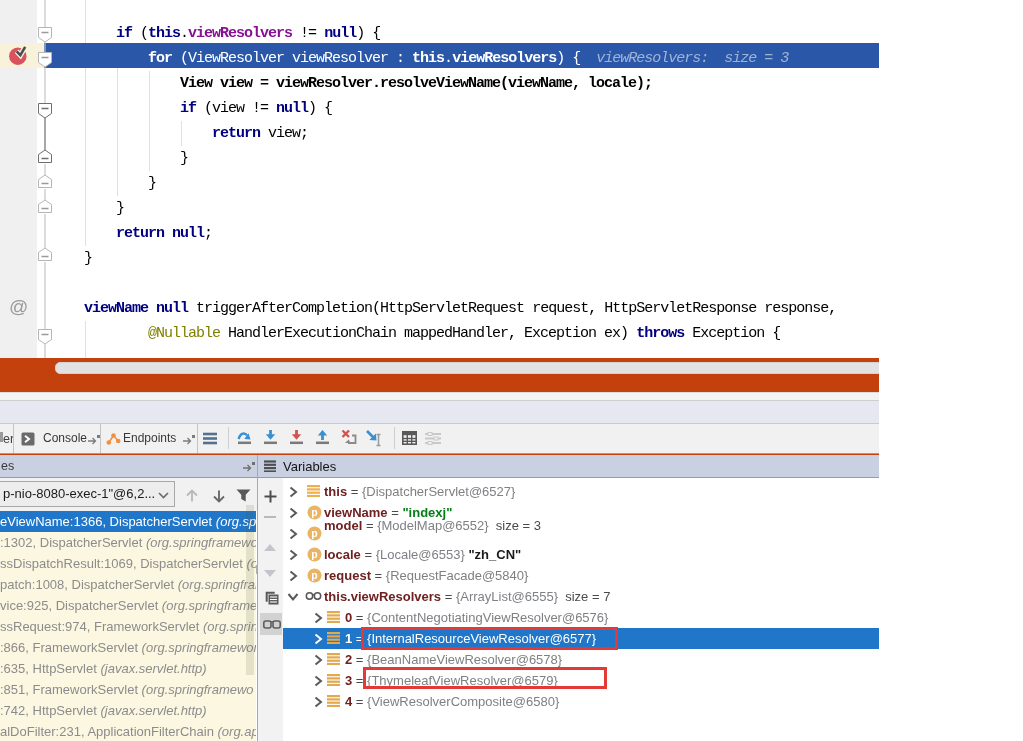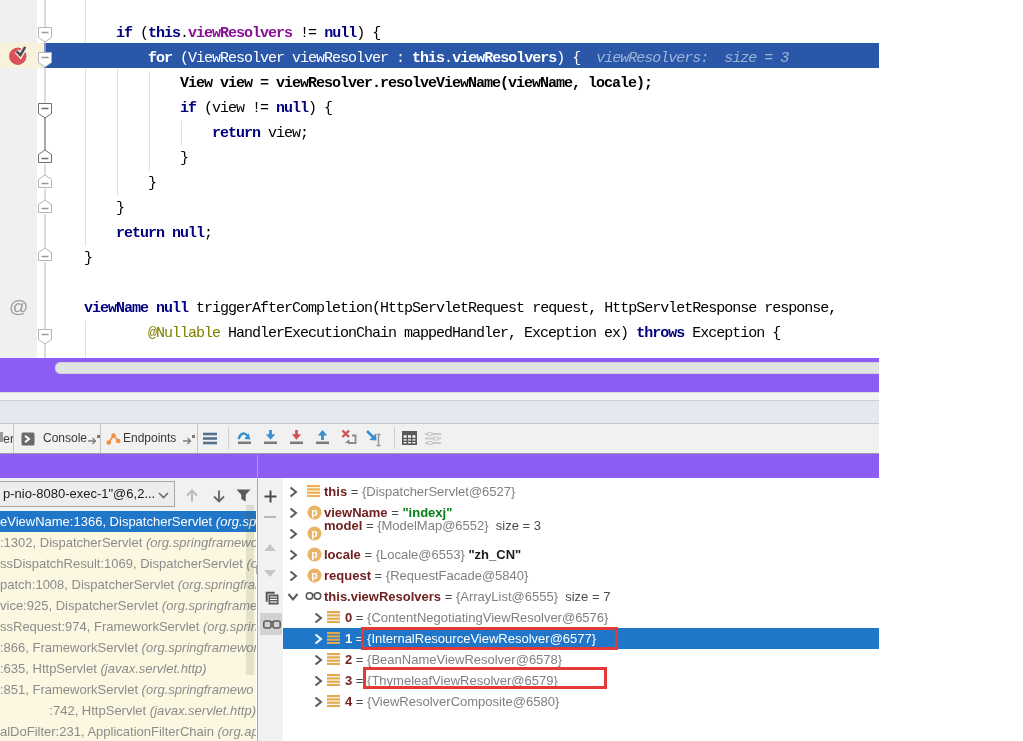--- a/index.html
+++ b/index.html
@@ -1,16 +1,16 @@
 <!DOCTYPE html>
 <html><head>
 <meta charset="utf-8">
 <style>
 html,body{margin:0;padding:0;}
-#root{position:relative;width:879px;height:741px;background:#8b5cf6;overflow:hidden;
+#root{position:relative;width:879px;height:741px;background:#c2410c;overflow:hidden;
   font-family:"Liberation Sans",sans-serif;}
 .abs{position:absolute;}
 
 #editor{position:absolute;left:0;top:0;width:1023px;height:358px;background:#fff;}
 .gutter{position:absolute;left:0;top:0;width:37px;height:358px;background:#f0f0f0;}
 .creamrow{position:absolute;left:0;top:42.5px;width:44px;height:25px;background:#f8f2da;}
 .bluerow{position:absolute;left:44px;top:42.5px;width:979px;height:25px;background:#2a57a8;}
 .guide{position:absolute;width:1px;background:#e0e0e0;}
 .codeline{position:absolute;left:52px;white-space:pre;font-family:"Liberation Mono",monospace;
   font-size:15px;letter-spacing:-1.0px;line-height:25px;height:25px;color:#000;}
@@ -199,20 +199,34 @@
     </svg>
     <svg class="abs" style="left:425px;top:8px;" width="16" height="13" viewBox="0 0 16 13">
       <line x1="0" y1="2" x2="16" y2="2" stroke="#c9c9c9" stroke-width="2"></line>
       <line x1="0" y1="6.5" x2="16" y2="6.5" stroke="#c9c9c9" stroke-width="2"></line>
       <line x1="0" y1="11" x2="16" y2="11" stroke="#c9c9c9" stroke-width="2"></line>
       <rect x="3" y="0.5" width="4" height="3" fill="#f1f1f1" stroke="#c9c9c9"></rect>
       <rect x="9" y="5" width="4" height="3" fill="#f1f1f1" stroke="#c9c9c9"></rect>
       <rect x="3" y="9.5" width="4" height="3" fill="#f1f1f1" stroke="#c9c9c9"></rect>
     </svg>
   </div>
+  <div id="hdr">
+    <span class="abs" style="left:1px;top:4px;font-size:12.5px;color:#3c3c3c;">es</span>
+    <svg class="abs" style="left:242px;top:6px;" width="14" height="12" viewBox="0 0 14 12">
+      <path d="M1 7 h7 M5.5 4 L8.5 7 L5.5 10" fill="none" stroke="#6f6f6f" stroke-width="1.3"></path>
+      <rect x="10" y="1" width="3" height="3" fill="#6f6f6f"></rect>
+    </svg>
+    <svg class="abs" style="left:264px;top:5px;" width="12" height="12" viewBox="0 0 12 12">
+      <line x1="0" y1="1.5" x2="12" y2="1.5" stroke="#4f4f4f" stroke-width="2.2"></line>
+      <line x1="0" y1="4.8" x2="12" y2="4.8" stroke="#4f4f4f" stroke-width="2.2"></line>
+      <line x1="0" y1="8.1" x2="12" y2="8.1" stroke="#4f4f4f" stroke-width="2.2"></line>
+      <line x1="0" y1="11.2" x2="12" y2="11.2" stroke="#4f4f4f" stroke-width="1.6"></line>
+    </svg>
+    <span class="abs" style="left:283px;top:4px;font-size:13px;color:#141414;">Variables</span>
+  </div>
   <div id="frames">
     <div class="abs" style="left:0;top:0;width:257px;height:33px;background:#f1f1f1;"></div>
     <div class="abs" style="left:-3px;top:3px;width:178px;height:26px;background:#ededed;border:1px solid #a8a8a8;box-sizing:border-box;">
       <span class="abs" style="left:5px;top:4px;font-size:13px;color:#1a1a1a;white-space:pre;">p-nio-8080-exec-1"@6,2...</span>
       <svg class="abs" style="left:160px;top:10px;" width="11" height="7" viewBox="0 0 11 7">
         <path d="M1 1 L5.5 5.5 L10 1" fill="none" stroke="#6a6a6a" stroke-width="1.6"></path>
       </svg>
     </div>
     <svg class="abs" style="left:184px;top:10px;" width="16" height="16" viewBox="0 0 16 16">
       <line x1="8" y1="2.5" x2="8" y2="13.5" stroke="#b9b9b9" stroke-width="1.9"></line>
@@ -228,21 +242,21 @@
     <div id="frows">
       <div class="frow sel" style="top:33px;">eViewName:1366, DispatcherServlet <i>(org.spr</i></div>
       <div class="frow" style="top:54px;">:1302, DispatcherServlet <i>(org.springframewo</i></div>
       <div class="frow" style="top:75px;">ssDispatchResult:1069, DispatcherServlet <i>(org</i></div>
       <div class="frow" style="top:96px;">patch:1008, DispatcherServlet <i>(org.springfram</i></div>
       <div class="frow" style="top:117px;">vice:925, DispatcherServlet <i>(org.springframew</i></div>
       <div class="frow" style="top:138px;">ssRequest:974, FrameworkServlet <i>(org.spring</i></div>
       <div class="frow" style="top:159px;">:866, FrameworkServlet <i>(org.springframewor</i></div>
       <div class="frow" style="top:180px;">:635, HttpServlet <i>(javax.servlet.http)</i></div>
       <div class="frow" style="top:201px;">:851, FrameworkServlet <i>(org.springframewo</i></div>
-      <div class="frow" style="top:222px;text-align:right;">:742, HttpServlet <i>(javax.servlet.http)</i></div>
+      <div class="frow" style="top:222px;">:742, HttpServlet <i>(javax.servlet.http)</i></div>
       <div class="frow" style="top:243px;">alDoFilter:231, ApplicationFilterChain <i>(org.apa</i></div>
     </div>
     <div class="abs" style="left:246px;top:27px;width:8px;height:170px;background:rgba(90,90,60,0.14);"></div>
   </div>
   <div id="grip" class="abs" style="left:256px;top:565px;width:9px;height:9px;background:#c9c9c9;border:1px solid #b0b0b0;box-sizing:border-box;"></div>
     <div id="fsep"></div>
   <div id="strip">
     <svg class="abs" style="left:6px;top:12px;" width="13" height="13" viewBox="0 0 13 13">
       <line x1="6.5" y1="0.5" x2="6.5" y2="12.5" stroke="#4c4c4c" stroke-width="2"></line>
       <line x1="0.5" y1="6.5" x2="12.5" y2="6.5" stroke="#4c4c4c" stroke-width="2"></line>

